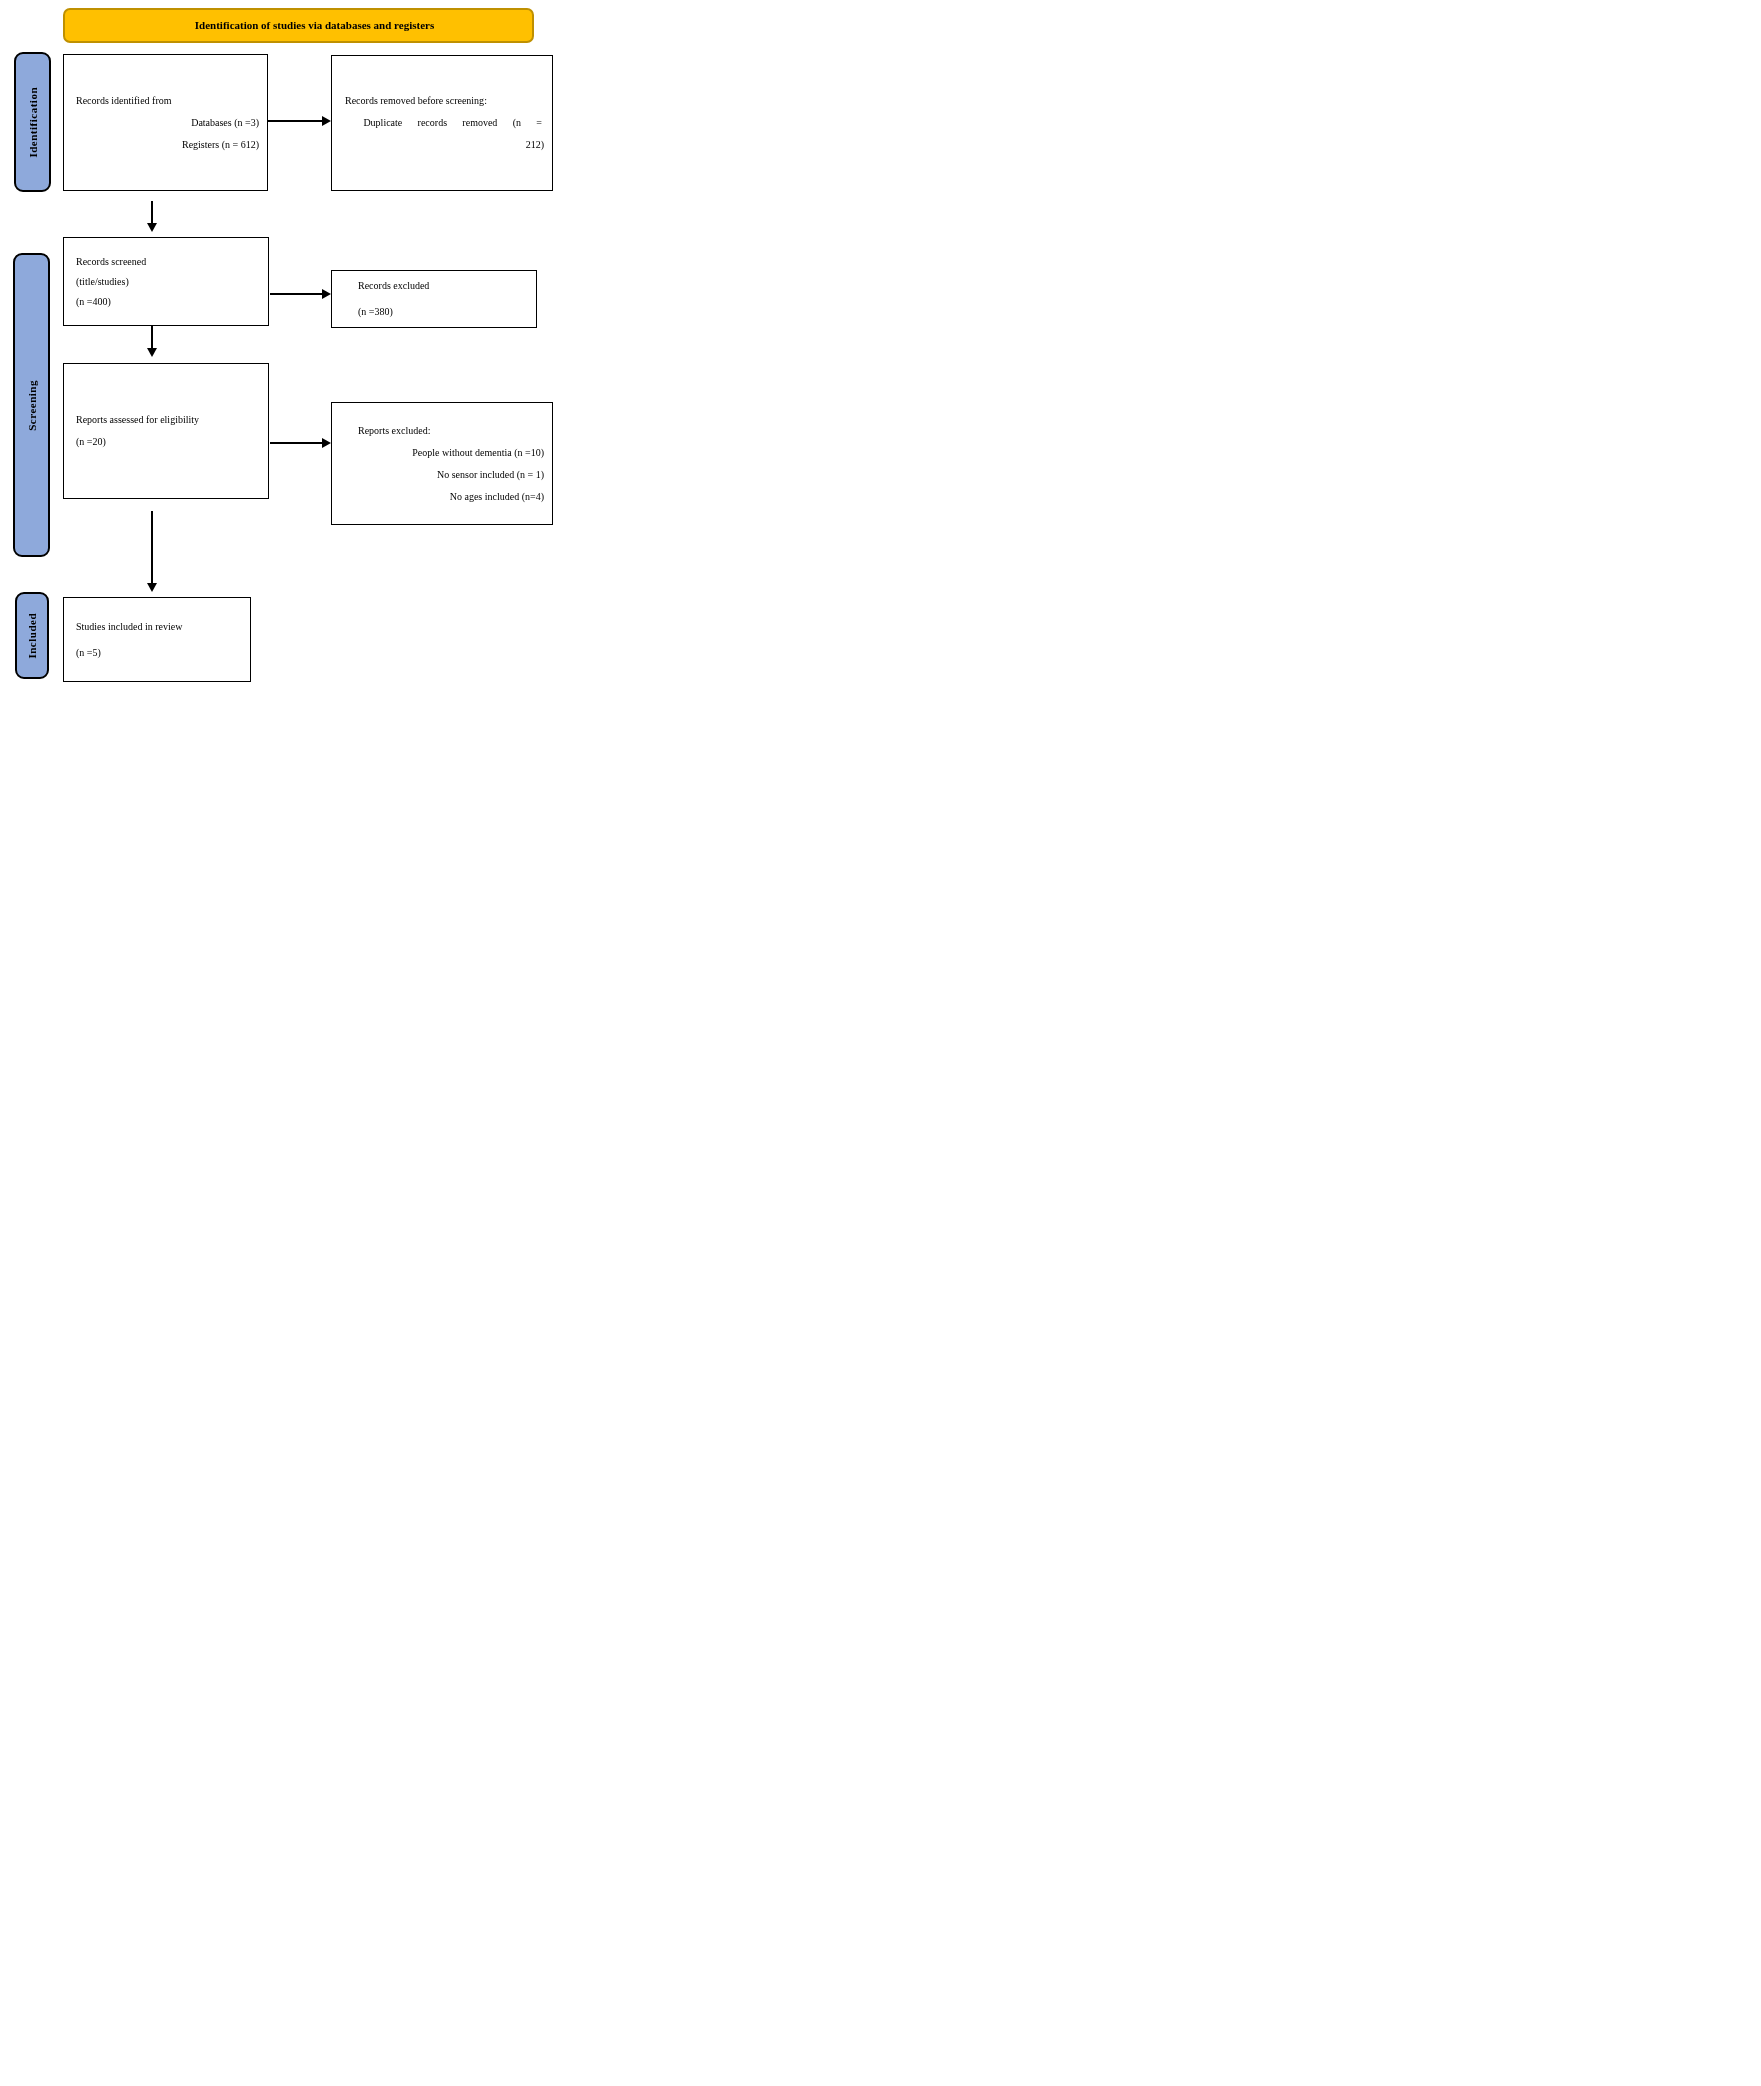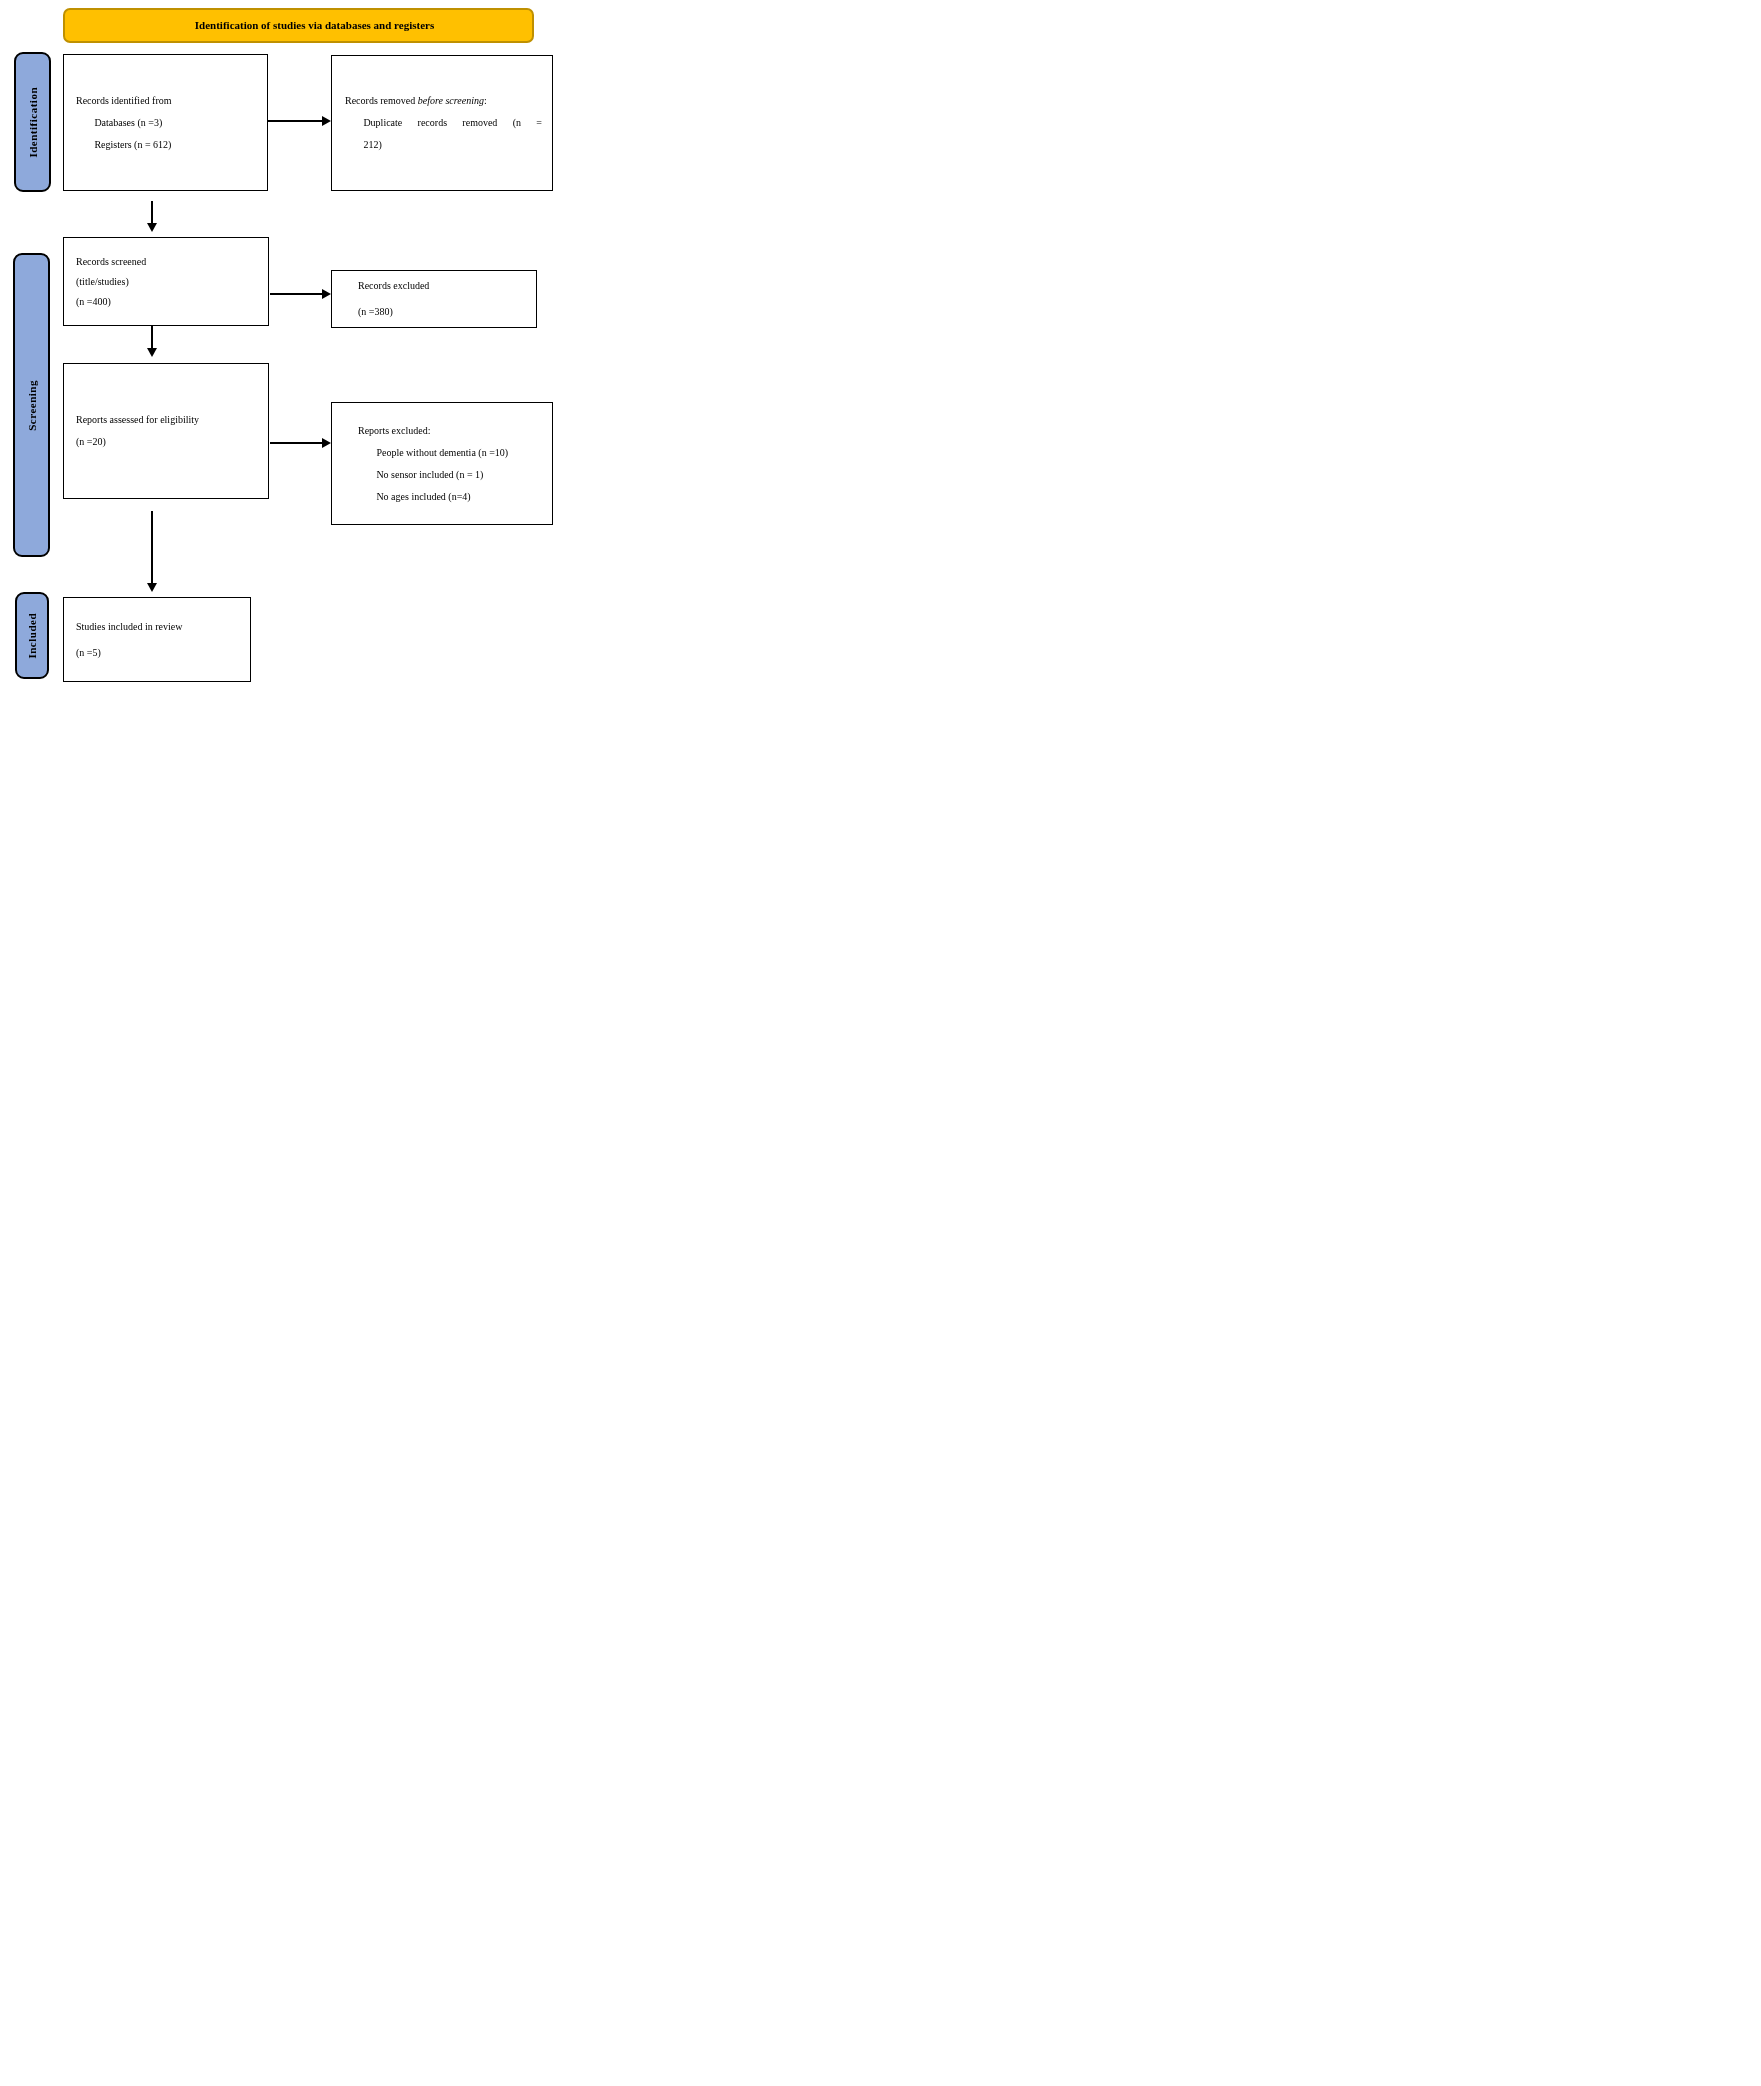--- a/index.html
+++ b/index.html
@@ -51,35 +51,35 @@
   
   .fbox{
     position:absolute;box-sizing:border-box;
     background:#ffffff;
     border:1.5px solid var(--box-border);
     display:flex;flex-direction:column;justify-content:center;
     font-size:10px;line-height:22px;
     padding:0 8px 0 12px;
   }
   .fbox .line{white-space:nowrap;}
-  .fbox .indent{padding-left:18.4px;}
+  .fbox .indent{padding-left:18.4px;text-align:right;}
   .fbox.box-identified{left:63px;top:54px;width:205px;height:137px;}
   .fbox.box-removed{left:331px;top:55px;width:222px;height:136px;padding-left:13px;}
   .fbox.box-screened{left:63px;top:237px;width:206px;height:89px;line-height:20px;}
   .fbox.box-records-excluded{left:331px;top:270px;width:206px;height:58px;line-height:26px;padding-left:26px;}
   .fbox.box-assessed{left:63px;top:363px;width:206px;height:136px;}
   .fbox.box-reports-excluded{left:331px;top:402px;width:222px;height:123px;padding-left:26px;}
   .fbox.box-included{left:63px;top:597px;width:188px;height:85px;line-height:26px;}
   .justify-line{
     white-space:normal;
     text-align:justify;
     text-align-last:justify;
     padding-right:2px;
   }
-  .italic{font-style:italic;}
+  .italic{}
   
   .arrow{position:absolute;}
   .arrow .shaft{position:absolute;background:var(--arrow);}
   .arrow.h .shaft{left:0;top:4px;height:1.5px;right:8px;}
   .arrow.h .head{
     position:absolute;right:0;top:0;width:0;height:0;
     border-top:5px solid transparent;
     border-bottom:5px solid transparent;
     border-left:9px solid var(--arrow);
   }

